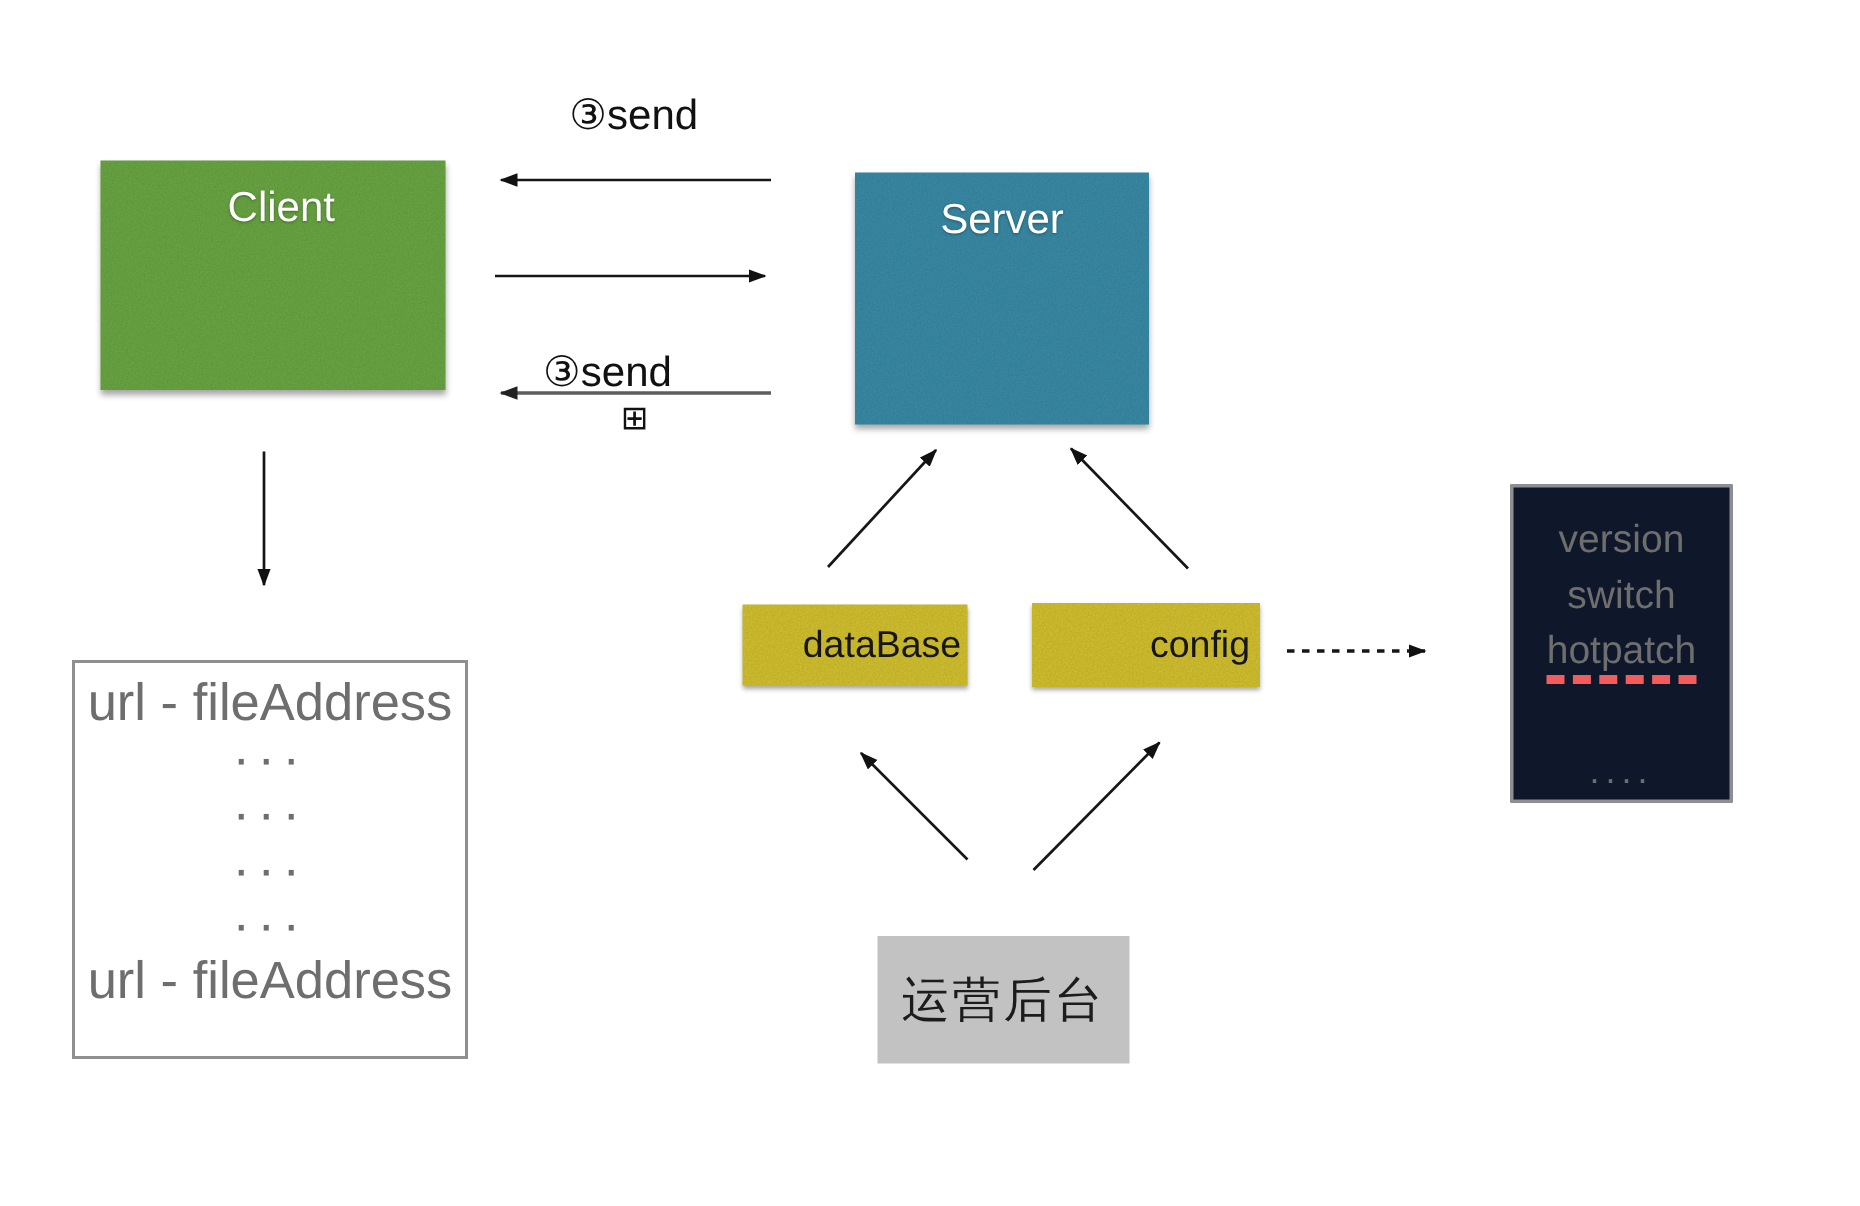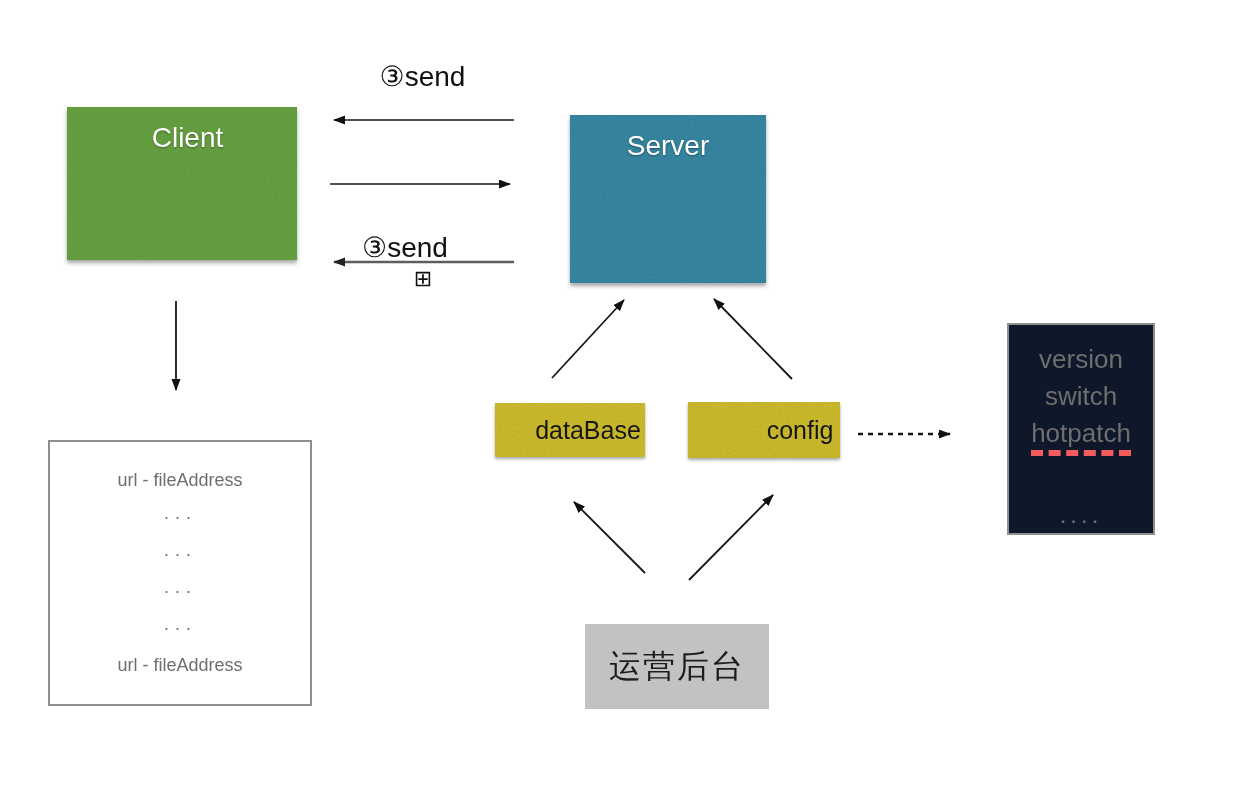--- a/index.html
+++ b/index.html
@@ -24,26 +24,26 @@
     text-shadow:0 1px 2px rgba(0,0,0,.35);
   }
   .ybox{
     background:#D5C32F;color:#161616;display:flex;align-items:center;justify-content:center;
     font-size:25px;box-shadow:0 2px 3px rgba(0,0,0,.35);
   }
   .database{left:495px;top:403px;width:150px;height:54px;}
   .config{left:688px;top:402px;width:152px;height:56px;padding-left:36px;}
   .ybox .node-label{position:relative;margin-left:36px;}
   .opsbox{
-    left:585px;top:624px;width:184px;height:85px;background:#C2C2C2;color:#1c1c1c;
+    left:585px;top:624px;width:168px;height:85px;background:#C2C2C2;color:#1c1c1c;
     display:flex;align-items:center;justify-content:center;font-size:32px;letter-spacing:2px;
   }
   .urlbox{
     left:48px;top:440px;width:264px;height:266px;border:2px solid #8F8F8F;background:#fff;
-    color:#6E6E6E;font-size:18px;text-align:center;padding-top:20px;line-height:37px;
+    color:#6E6E6E;font-size:35px;text-align:center;padding-top:8px;line-height:37px;
   }
   .urlbox .dots{letter-spacing:5px;}
   .versionbox{
     left:979px;top:323px;width:148px;height:212px;border:2px solid #8F8F8F;background:#0f172a;
     color:#6E6E6E;font-size:26px;text-align:center;padding-top:16px;line-height:37px;margin-left:28px;
   }
   .hotpatch-underline{
     display:inline-block;border-bottom:6px dashed #F25C5C;padding-bottom:1px;line-height:31px;
   }
   .version-ellipsis{margin-top:40px;letter-spacing:4px;font-size:24px;}

